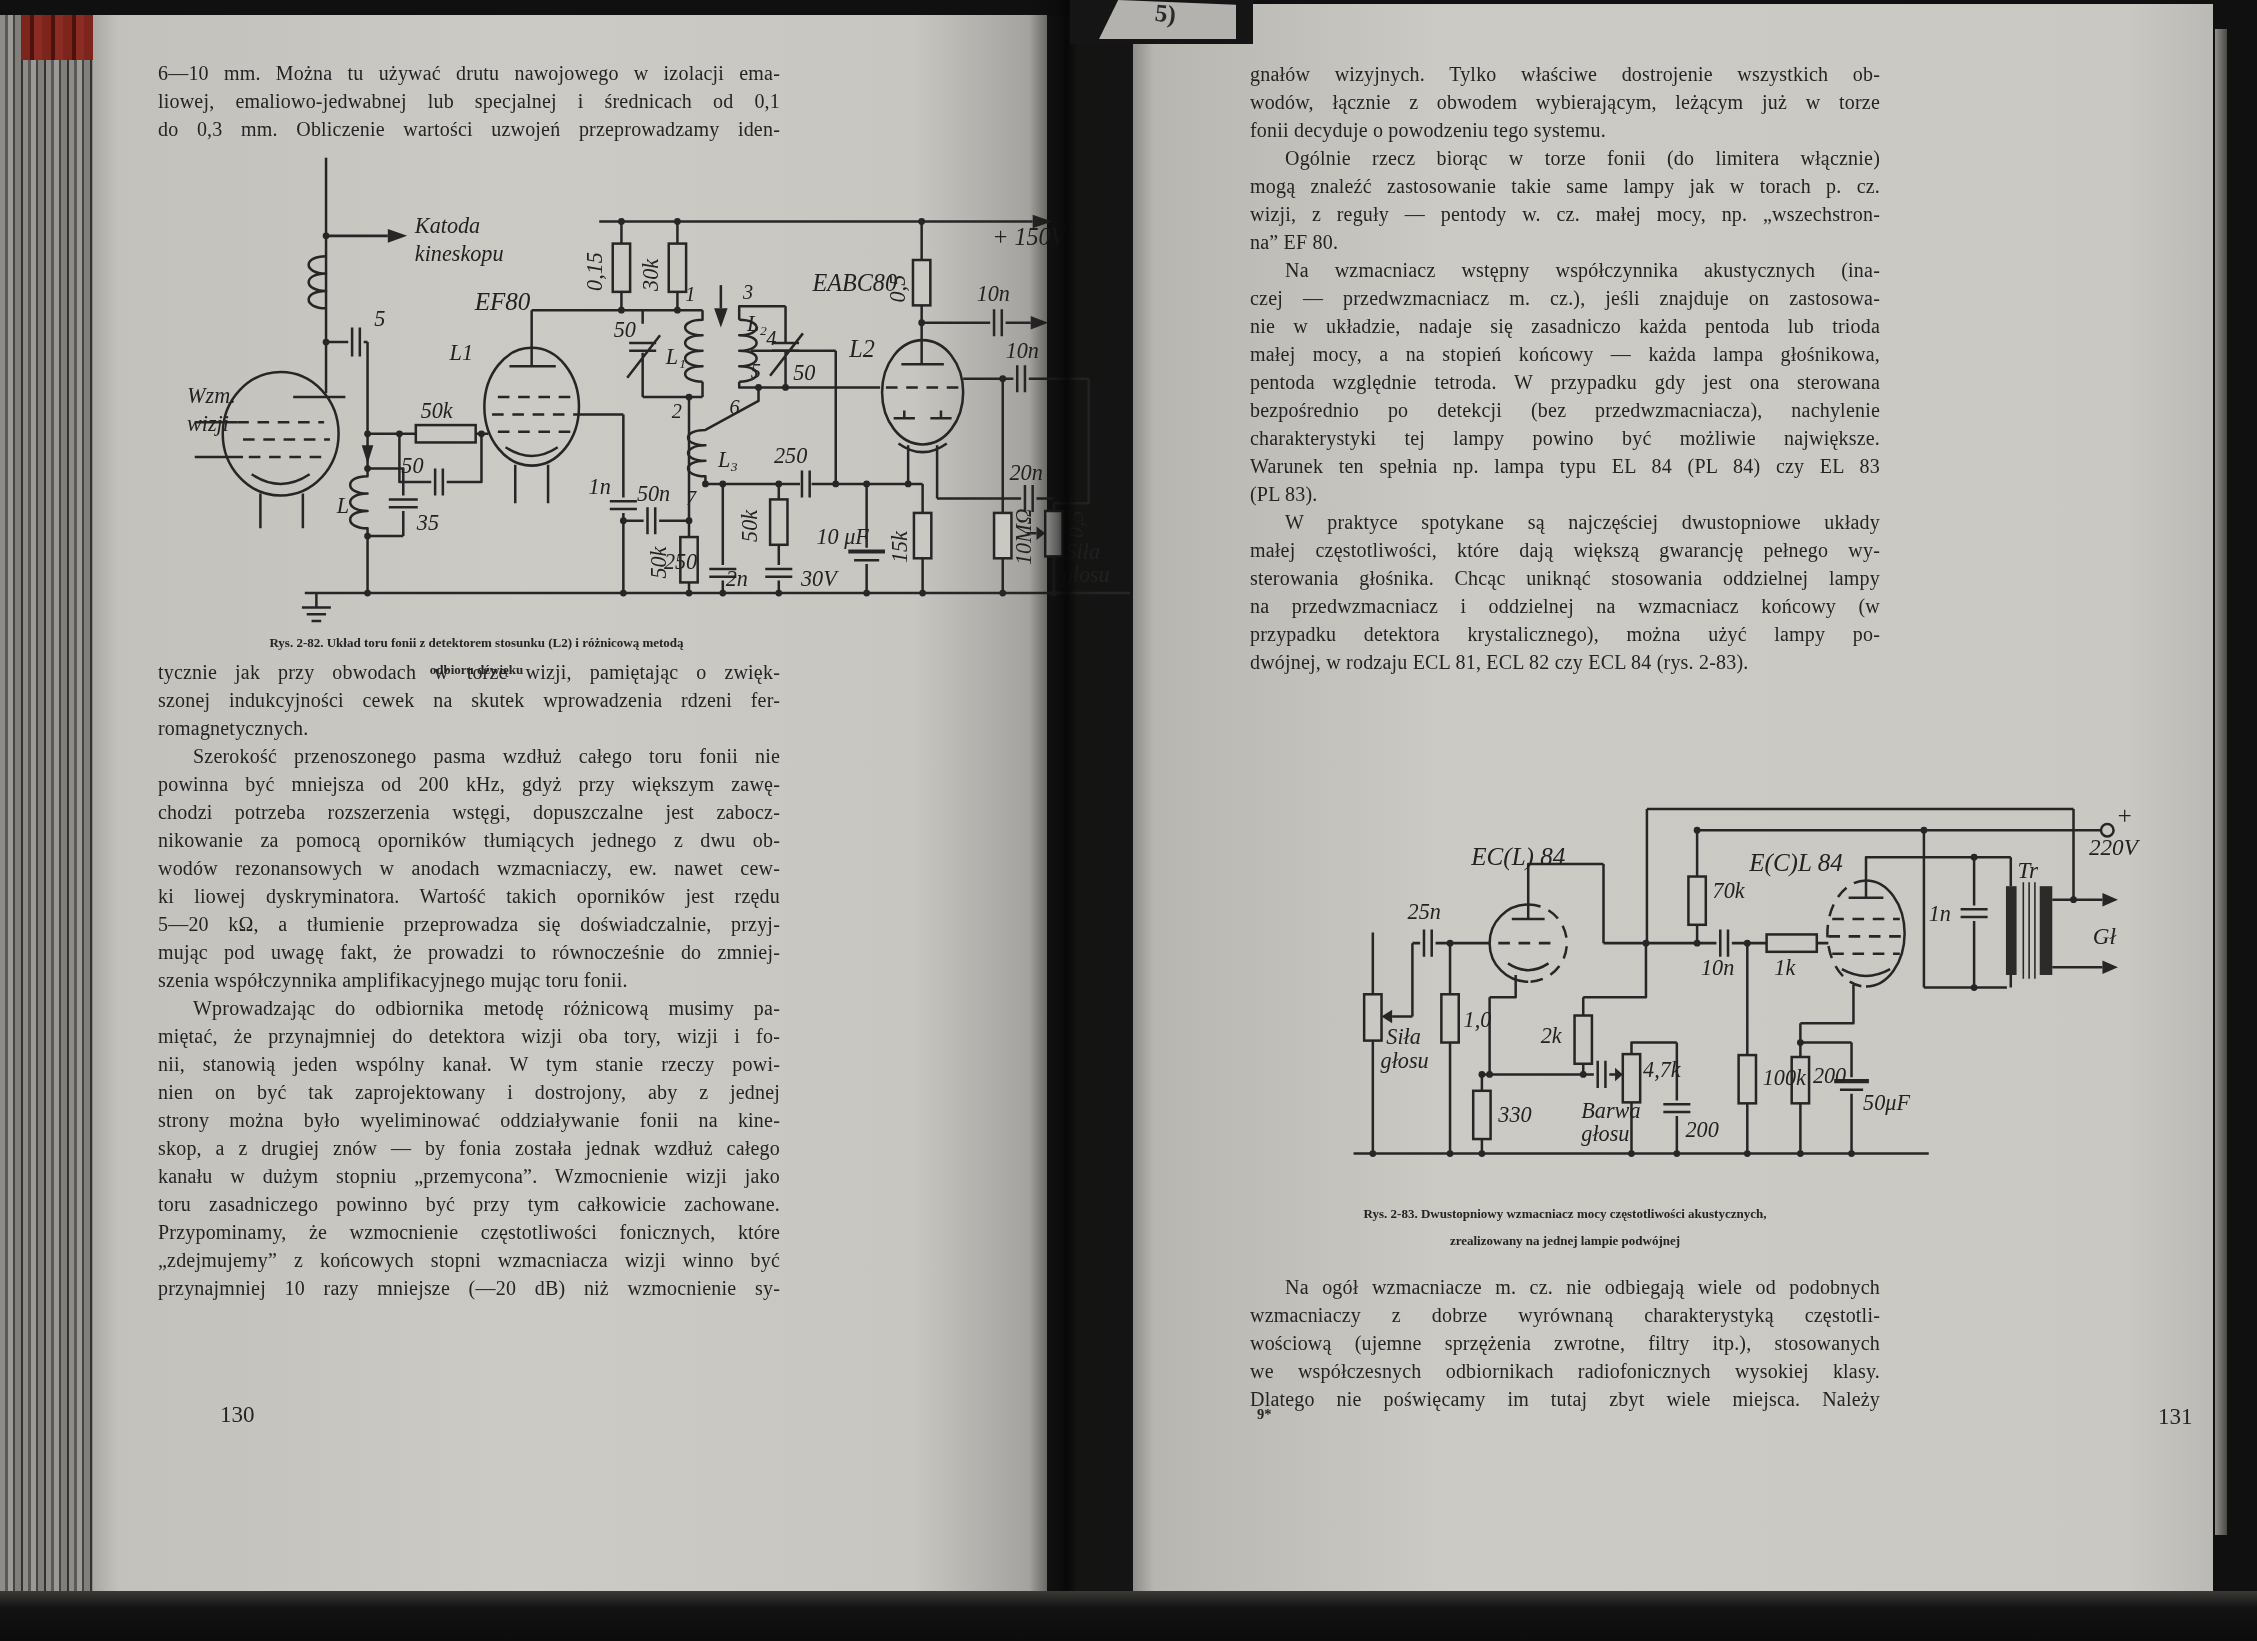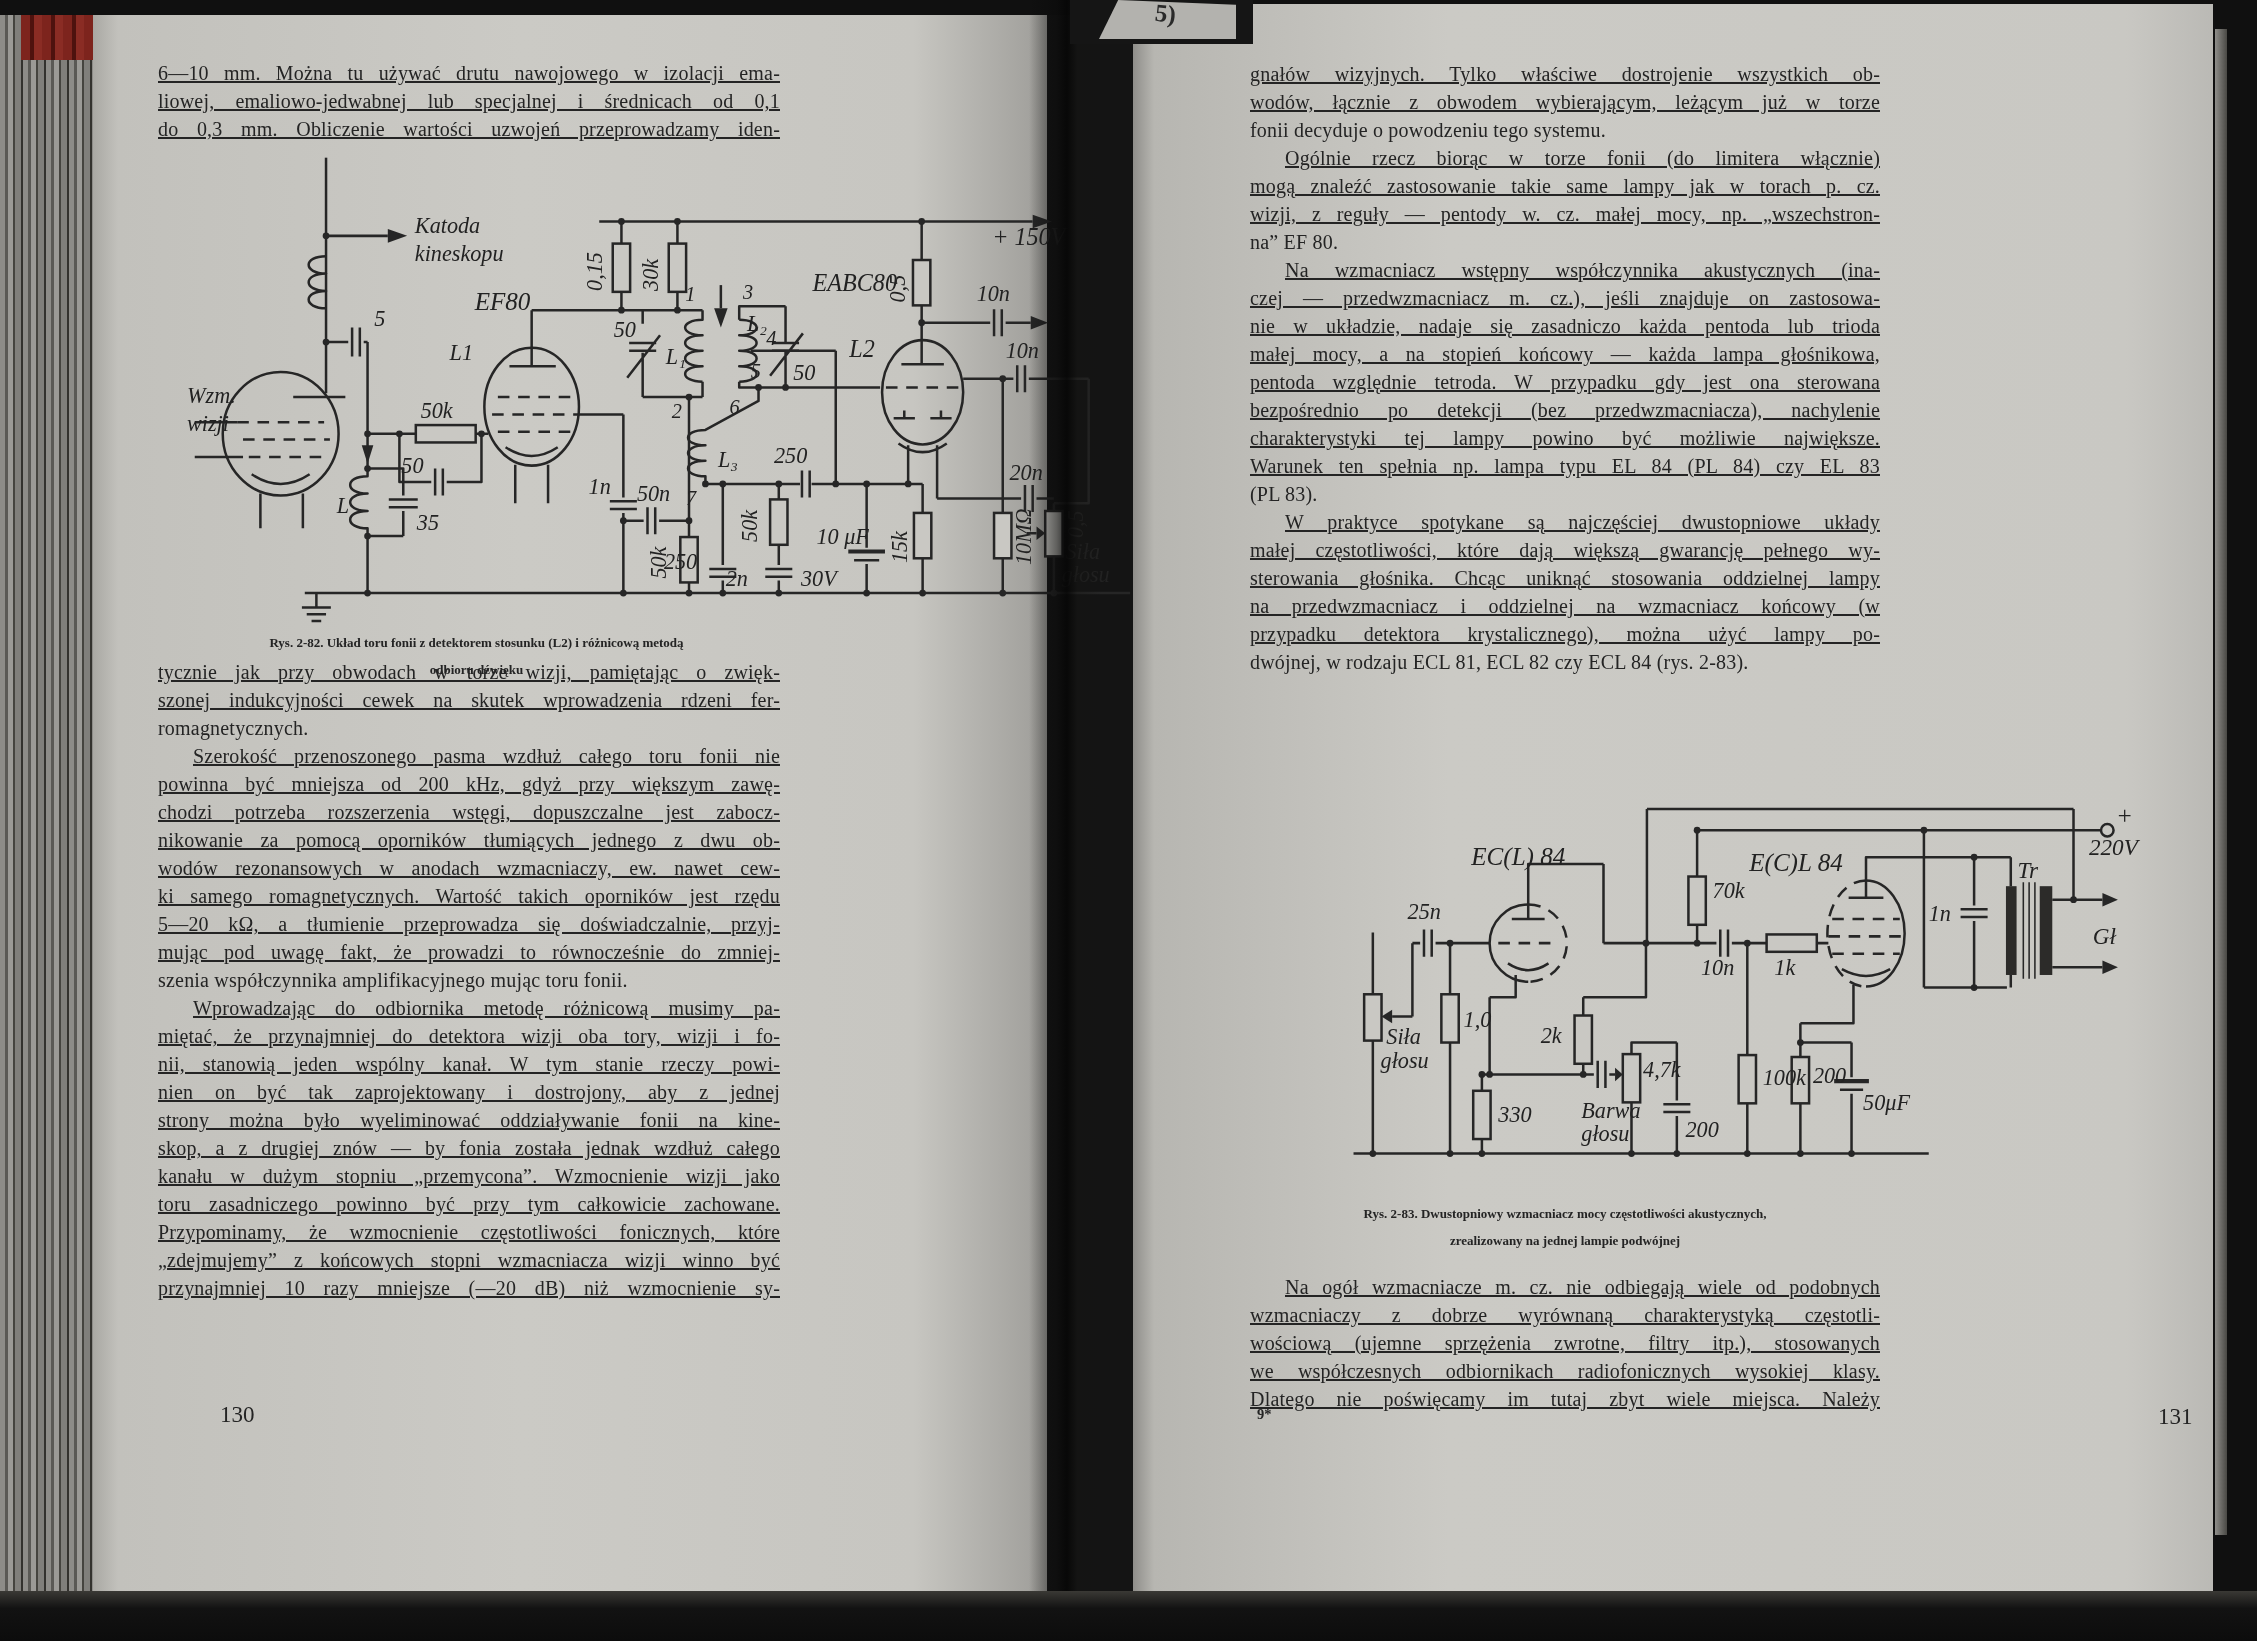--- a/index.html
+++ b/index.html
@@ -25,21 +25,21 @@
     color:#2a2a2a;transform:rotate(6deg);}
   
   .page{position:absolute;background:#c9c8c3;}
   #left-page{left:93px;top:15.4px;width:954px;height:1580px;
     background:linear-gradient(90deg,#a9a8a3 0,#c2c1bc 25px,#cbcac5 45%,#c7c6c1 86%,#9e9d99 100%),#c9c8c3;}
   #right-page{left:1085px;top:3.9px;width:1128px;height:1591px;
     background:linear-gradient(90deg,#8f8e8a 0,#b7b6b1 21px,#cbcac5 28%,#c9c8c3 88%,#b2b1ad 100%),#c9c8c3;margin-left:48px;}
   
   .tblock{position:absolute;font-size:20px;line-height:28px;color:#242424;letter-spacing:0.2px;}
   .tblock .line{width:100%;}
-  .tblock .jl{text-align:justify;text-align-last:justify;text-decoration:underline;}
+  .tblock .jl{text-align:justify;text-align-last:justify;}
   .para.indent .line:first-child{text-indent:35px;}
   .caption{position:absolute;text-align:center;font-weight:bold;font-size:13px;line-height:27px;color:#242424;}
   .pagenum{position:absolute;font-size:23px;color:#242424;}
   .sig{position:absolute;font-size:14.5px;font-weight:bold;color:#242424;}
   
   svg.fig{position:absolute;}
   .w{fill:none;stroke:#262626;stroke-width:2.6;stroke-linejoin:round;}
   .w4{fill:none;stroke:#262626;stroke-width:4.2;}
   .thin{fill:none;stroke:#262626;stroke-width:1.6;}
   .d{stroke-dasharray:13 9;}
@@ -239,21 +239,21 @@
           <div class="line jl">tycznie jak przy obwodach w torze wizji, pamiętając o zwięk-</div>
           <div class="line jl">szonej indukcyjności cewek na skutek wprowadzenia rdzeni fer-</div>
           <div class="line">romagnetycznych.</div>
         </div>
         <div class="para indent">
           <div class="line jl">Szerokość przenoszonego pasma wzdłuż całego toru fonii nie</div>
           <div class="line jl">powinna być mniejsza od 200 kHz, gdyż przy większym zawę-</div>
           <div class="line jl">chodzi potrzeba rozszerzenia wstęgi, dopuszczalne jest zabocz-</div>
           <div class="line jl">nikowanie za pomocą oporników tłumiących jednego z dwu ob-</div>
           <div class="line jl">wodów rezonansowych w anodach wzmacniaczy, ew. nawet cew-</div>
-          <div class="line jl">ki samego romagnetycznych. Wartość takich oporników jest rzędu</div>
+          <div class="line jl">ki liowej dyskryminatora. Wartość takich oporników jest rzędu</div>
           <div class="line jl">5—20 kΩ, a tłumienie przeprowadza się doświadczalnie, przyj-</div>
           <div class="line jl">mując pod uwagę fakt, że prowadzi to równocześnie do zmniej-</div>
           <div class="line">szenia współczynnika amplifikacyjnego mując toru fonii.</div>
         </div>
         <div class="para indent">
           <div class="line jl">Wprowadzając do odbiornika metodę różnicową musimy pa-</div>
           <div class="line jl">miętać, że przynajmniej do detektora wizji oba tory, wizji i fo-</div>
           <div class="line jl">nii, stanowią jeden wspólny kanał. W tym stanie rzeczy powi-</div>
           <div class="line jl">nien on być tak zaprojektowany i dostrojony, aby z jednej</div>
           <div class="line jl">strony można było wyeliminować oddziaływanie fonii na kine-</div>

